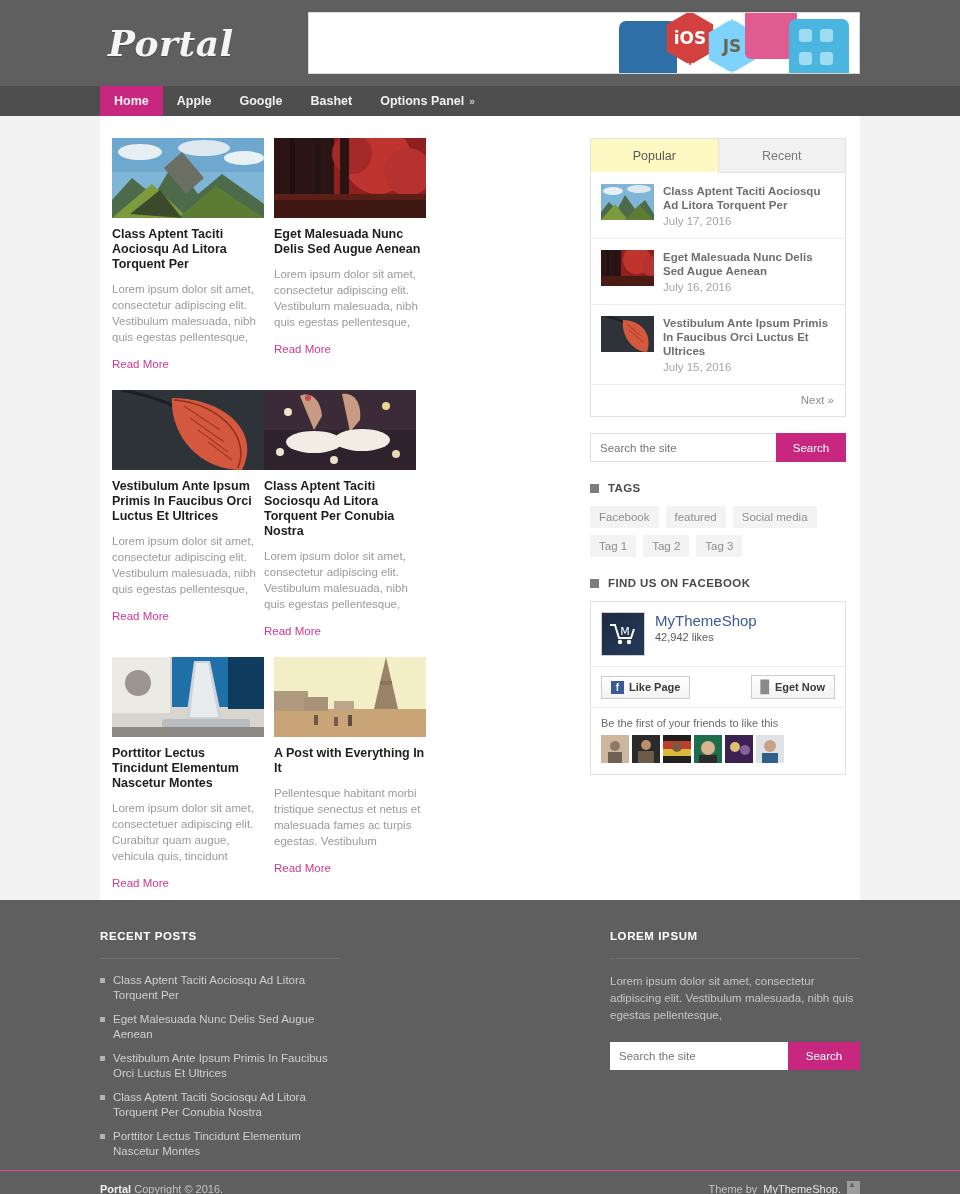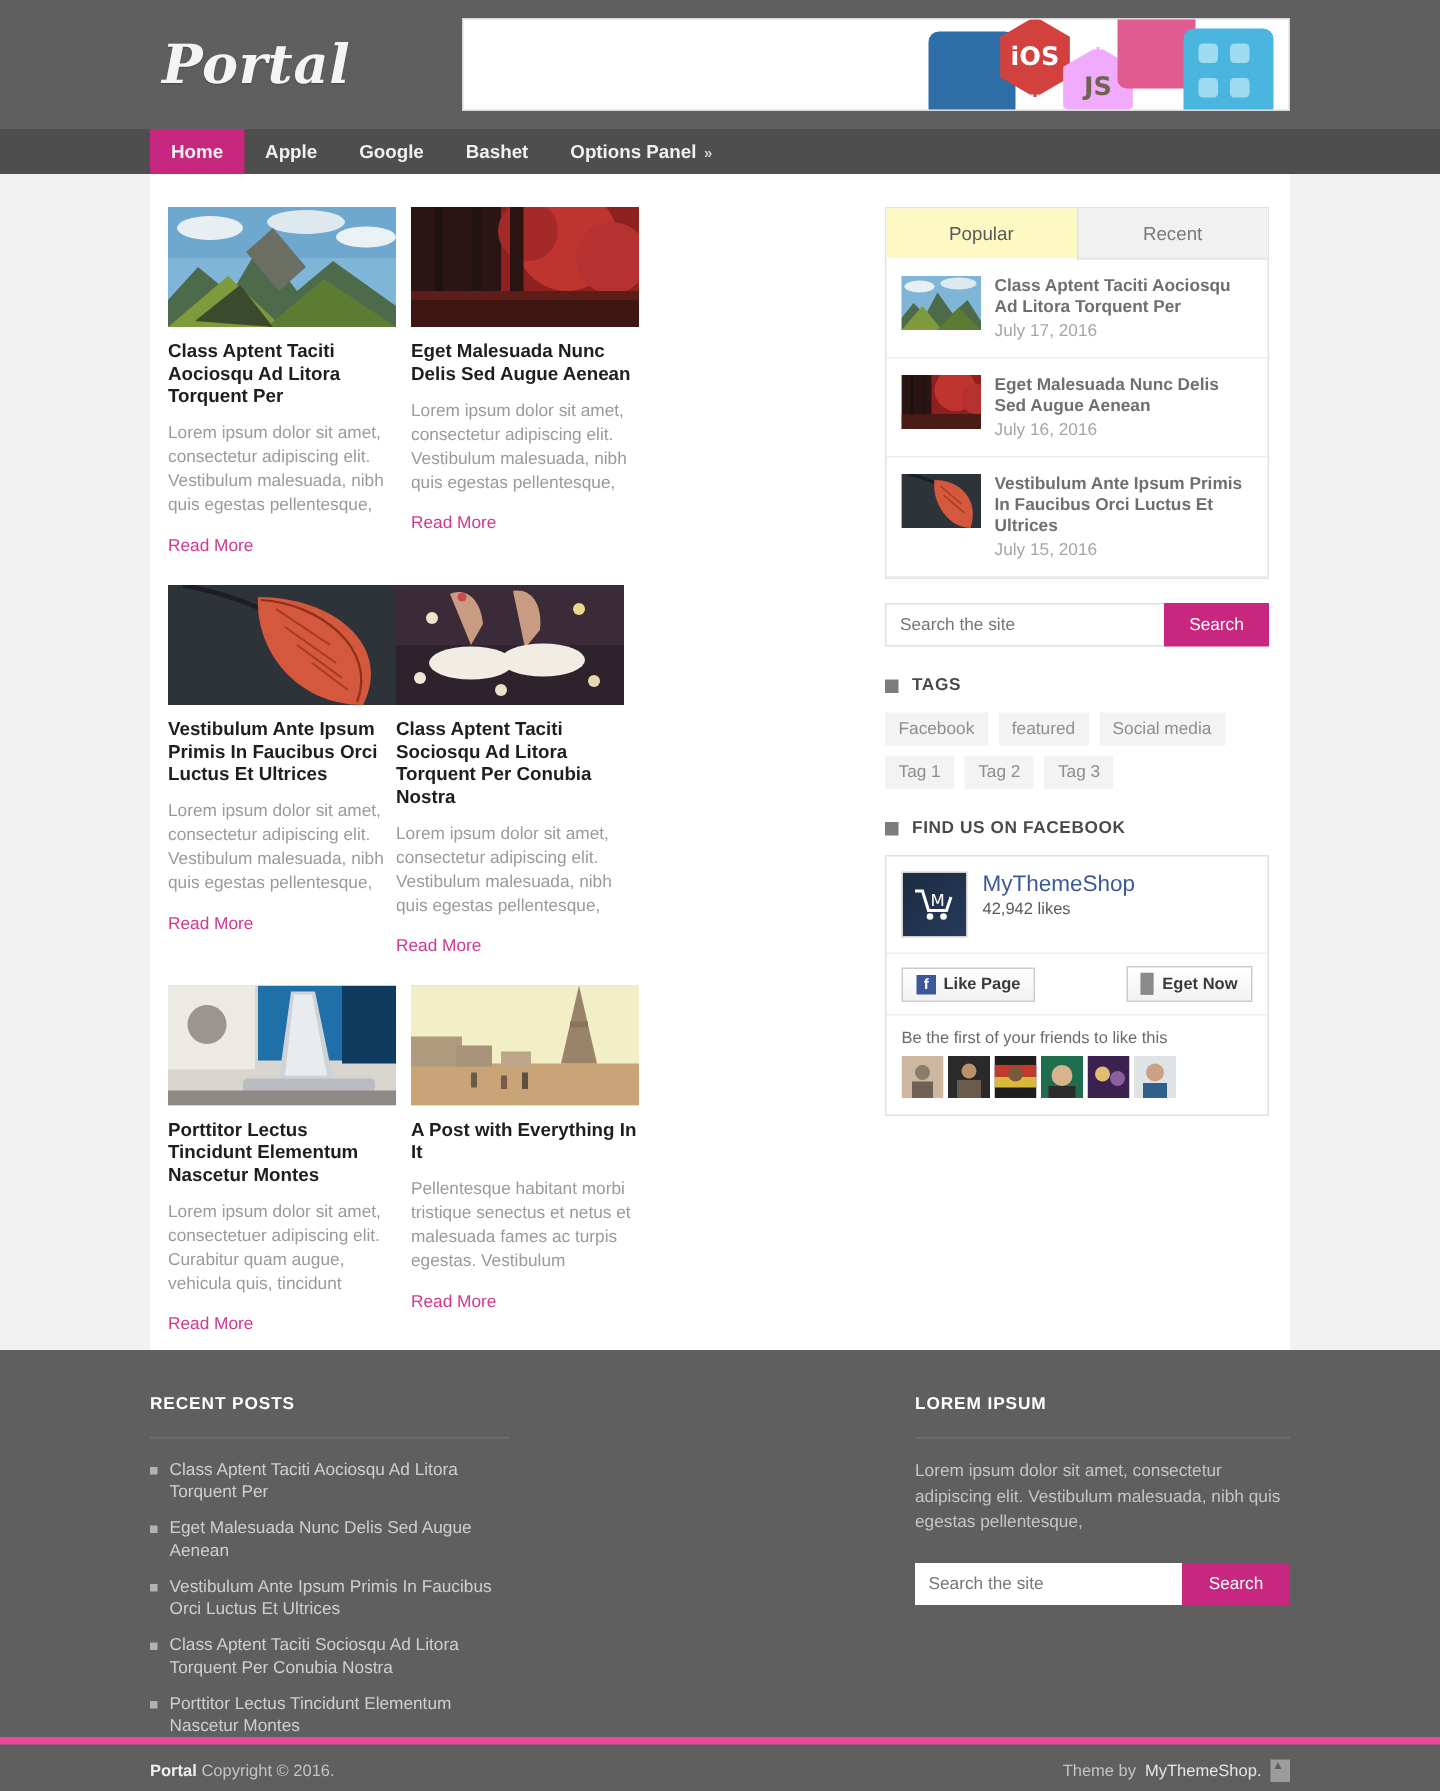--- a/index.html
+++ b/index.html
@@ -61,21 +61,21 @@
   .shape { position: absolute; }
   .hexa {
     width: 54px; height: 54px;
     clip-path: polygon(50% 0%, 93% 25%, 93% 75%, 50% 100%, 7% 75%, 7% 25%);
     display: flex; align-items: center; justify-content: center;
     color: #fff; font-weight: bold; font-size: 17px;
     font-family: "DejaVu Sans", sans-serif;
   }
   .sq-blue { background:#2f6fa8; width:58px; height:58px; border-radius:7px; left:0; top:8px; }
   .hex-red { background:#d3413e; left:44px; top:-2px; border:2px dotted #fff; }
-  .hex-tan { background:#f0abfc; left:86px; top:18px; border:2px dotted #fff; color:#6d6450;}
+  .hex-tan { background:#7dd3fc; left:86px; top:6px; border:2px dotted #fff; color:#6d6450;}
   .sq-pink { background:#e05b8f; width:52px; height:52px; border-radius:6px; left:126px; top:-6px;}
   .sq-cyan { background:#4ab5df; width:60px; height:60px; border-radius:7px; left:170px; top:6px;}
   .sq-cyan i { position:absolute; background:#9fdcf2; width:13px; height:13px; border-radius:3px; }
 
   
   .nav-bar { background: #4e4e4e; height: 30px; }
   .nav-inner { width: 760px; margin: 0 auto; height: 30px; display: flex; }
   .nav-item {
     color: #f0f0f0; font-size: 12.5px; font-weight: bold;
     padding: 0 14px; height: 30px; line-height: 30px;
@@ -218,22 +218,22 @@
   .f-search { display: flex; margin-top: 18px; height: 28px; }
   .f-search input {
     flex: 1; border: none; font-size: 11.5px; color: #8d8d8d; padding: 0 9px;
     font-family:"Liberation Sans", sans-serif; outline:none;
   }
   .f-search button {
     width: 72px; background: #c8277f; border: none; color: #fff;
     font-size: 11.5px; cursor: pointer; font-family:"Liberation Sans", sans-serif;
   }
   .copy-bar {
-    position: absolute; left: 0; right: 0; bottom: 0; height: 36px;
-    border-top: 5px solid #ec4899;
+    position: absolute; left: 0; right: 0; bottom: 0; height: 24px;
+    border-top: 1px solid #ec4899;
   }
   .copy-inner {
     width: 760px; margin: 0 auto; height: 35px;
     display: flex; align-items: center; justify-content: space-between;
     font-size: 11px; color: #c3c3c3;
   }
   .copy-inner b { color: #efefef; }
   .copy-right { display: flex; align-items: center; gap: 6px; }
   .copy-right .tm { color: #e6e6e6; }
   .totop {
@@ -532,20 +532,21 @@
             <path d="M22 4 C40 4 52 18 46 36 C32 36 20 20 22 4 Z" fill="#d4583d"></path>
             <path d="M26 8 L40 20 M28 14 L42 26" stroke="#a63a22" stroke-width="1"></path>
           </svg>
         </div>
         <div>
           <div class="pop-title">Vestibulum Ante Ipsum Primis In Faucibus Orci Luctus Et Ultrices</div>
           <div class="pop-date">July 15, 2016</div>
         </div>
       </div>
 
+      <div class="pop-next">Next »</div>
     </div>
 
     <div class="search-row">
       <input class="search-input" type="text" placeholder="Search the site" style="">
       <button class="search-btn">Search</button>
     </div>
 
     <div class="wtitle">
       <span class="sq"></span>
       <span class="txt">TAGS</span>

